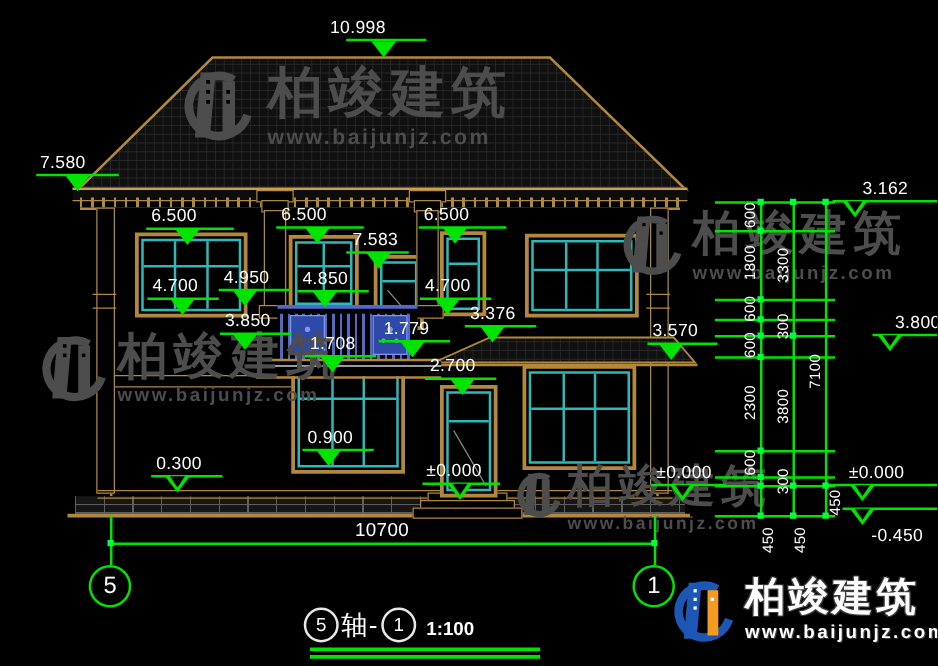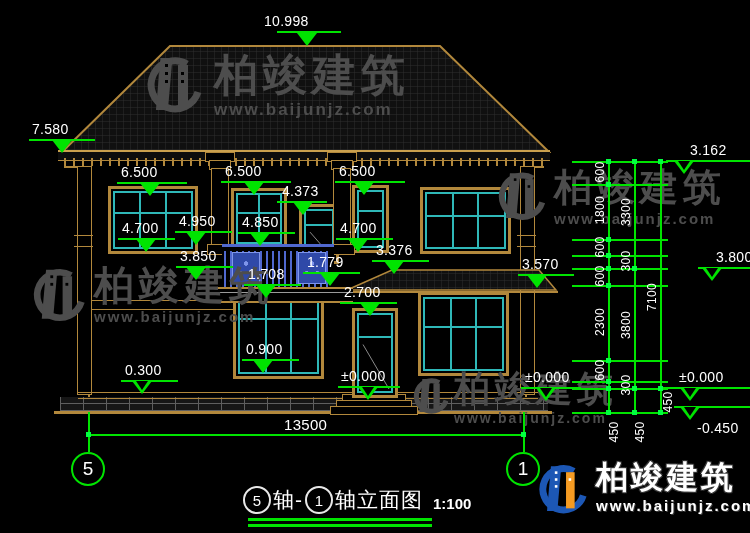--- a/index.html
+++ b/index.html
@@ -250,21 +250,20 @@
     <span>5</span>
   </div>
   <div class="bubble" style="left:506px;top:452px;">
     <span>1</span>
   </div>
 
   <div class="titlebar">
     <span class="tcirc">5</span>
     <span class="ttext">轴-</span>
     <span class="tcirc">1</span>
-    <span class="ttext">轴立面图</span>
     <span class="tscale">1:100</span>
   </div>
 
   <div id="ann-layer">
       <div class="hline" style="left: 277px; top: 31px; width: 64px; height: 1.5px;"></div>
       <div class="hline" style="left: 29px; top: 139px; width: 66px; height: 1.5px;"></div>
       <div class="hline" style="left: 117px; top: 182px; width: 70px; height: 1.5px;"></div>
       <div class="hline" style="left: 221px; top: 181px; width: 70px; height: 1.5px;"></div>
       <div class="hline" style="left: 335px; top: 181px; width: 70px; height: 1.5px;"></div>
       <div class="hline" style="left: 277px; top: 201px; width: 50px; height: 1.5px;"></div>
@@ -302,36 +301,36 @@
       <div class="vline" style="left: 608px; top: 161px; height: 251px;"></div>
       <div class="vline" style="left: 634px; top: 161px; height: 251px;"></div>
       <div class="vline" style="left: 660px; top: 161px; height: 251px;"></div>
       <div class="vline" style="left: 88px; top: 412px; height: 40px;"></div>
       <div class="vline" style="left: 523px; top: 412px; height: 40px;"></div>
       <div class="lab" style="left: 264px; top: 13px;">10.998</div>
       <div class="lab" style="left: 32px; top: 121px;">7.580</div>
       <div class="lab" style="left: 121px; top: 164px;">6.500</div>
       <div class="lab" style="left: 225px; top: 163px;">6.500</div>
       <div class="lab" style="left: 339px; top: 163px;">6.500</div>
-      <div class="lab" style="left: 282px; top: 183px;">4.373</div>
+      <div class="lab" style="left: 282px; top: 183px;">7.583</div>
       <div class="lab" style="left: 122px; top: 220px;">4.700</div>
       <div class="lab" style="left: 179px; top: 213px;">4.950</div>
       <div class="lab" style="left: 242px; top: 214px;">4.850</div>
       <div class="lab" style="left: 340px; top: 220px;">4.700</div>
       <div class="lab" style="left: 180px; top: 248px;">3.850</div>
       <div class="lab" style="left: 248px; top: 266px;">1.708</div>
       <div class="lab" style="left: 307px; top: 254px;">1.779</div>
       <div class="lab" style="left: 376px; top: 242px;">3.376</div>
       <div class="lab" style="left: 522px; top: 256px;">3.570</div>
       <div class="lab" style="left: 344px; top: 284px;">2.700</div>
       <div class="lab" style="left: 246px; top: 341px;">0.900</div>
       <div class="lab" style="left: 125px; top: 362px;">0.300</div>
       <div class="lab" style="left: 341px; top: 368px;">±0.000</div>
       <div class="lab" style="left: 525px; top: 369px;">±0.000</div>
-      <div class="lab" style="left: 284px; top: 416px; font-size: 15px;">13500</div>
+      <div class="lab" style="left: 284px; top: 416px; font-size: 15px;">10700</div>
       <div class="lab" style="left: 690px; top: 142px;">3.162</div>
       <div class="lab" style="left: 716px; top: 249px;">3.800</div>
       <div class="lab" style="left: 679px; top: 369px;">±0.000</div>
       <div class="lab" style="left: 697px; top: 420px;">-0.450</div>
       <div class="lab" style="left: 600px; top: 172px; font-size: 12px; transform: translate(-50%, -50%) rotate(-90deg);">600</div>
       <div class="lab" style="left: 600px; top: 210px; font-size: 12px; transform: translate(-50%, -50%) rotate(-90deg);">1800</div>
       <div class="lab" style="left: 600px; top: 247px; font-size: 12px; transform: translate(-50%, -50%) rotate(-90deg);">600</div>
       <div class="lab" style="left: 600px; top: 276px; font-size: 12px; transform: translate(-50%, -50%) rotate(-90deg);">600</div>
       <div class="lab" style="left: 600px; top: 322px; font-size: 12px; transform: translate(-50%, -50%) rotate(-90deg);">2300</div>
       <div class="lab" style="left: 600px; top: 370px; font-size: 12px; transform: translate(-50%, -50%) rotate(-90deg);">600</div>

